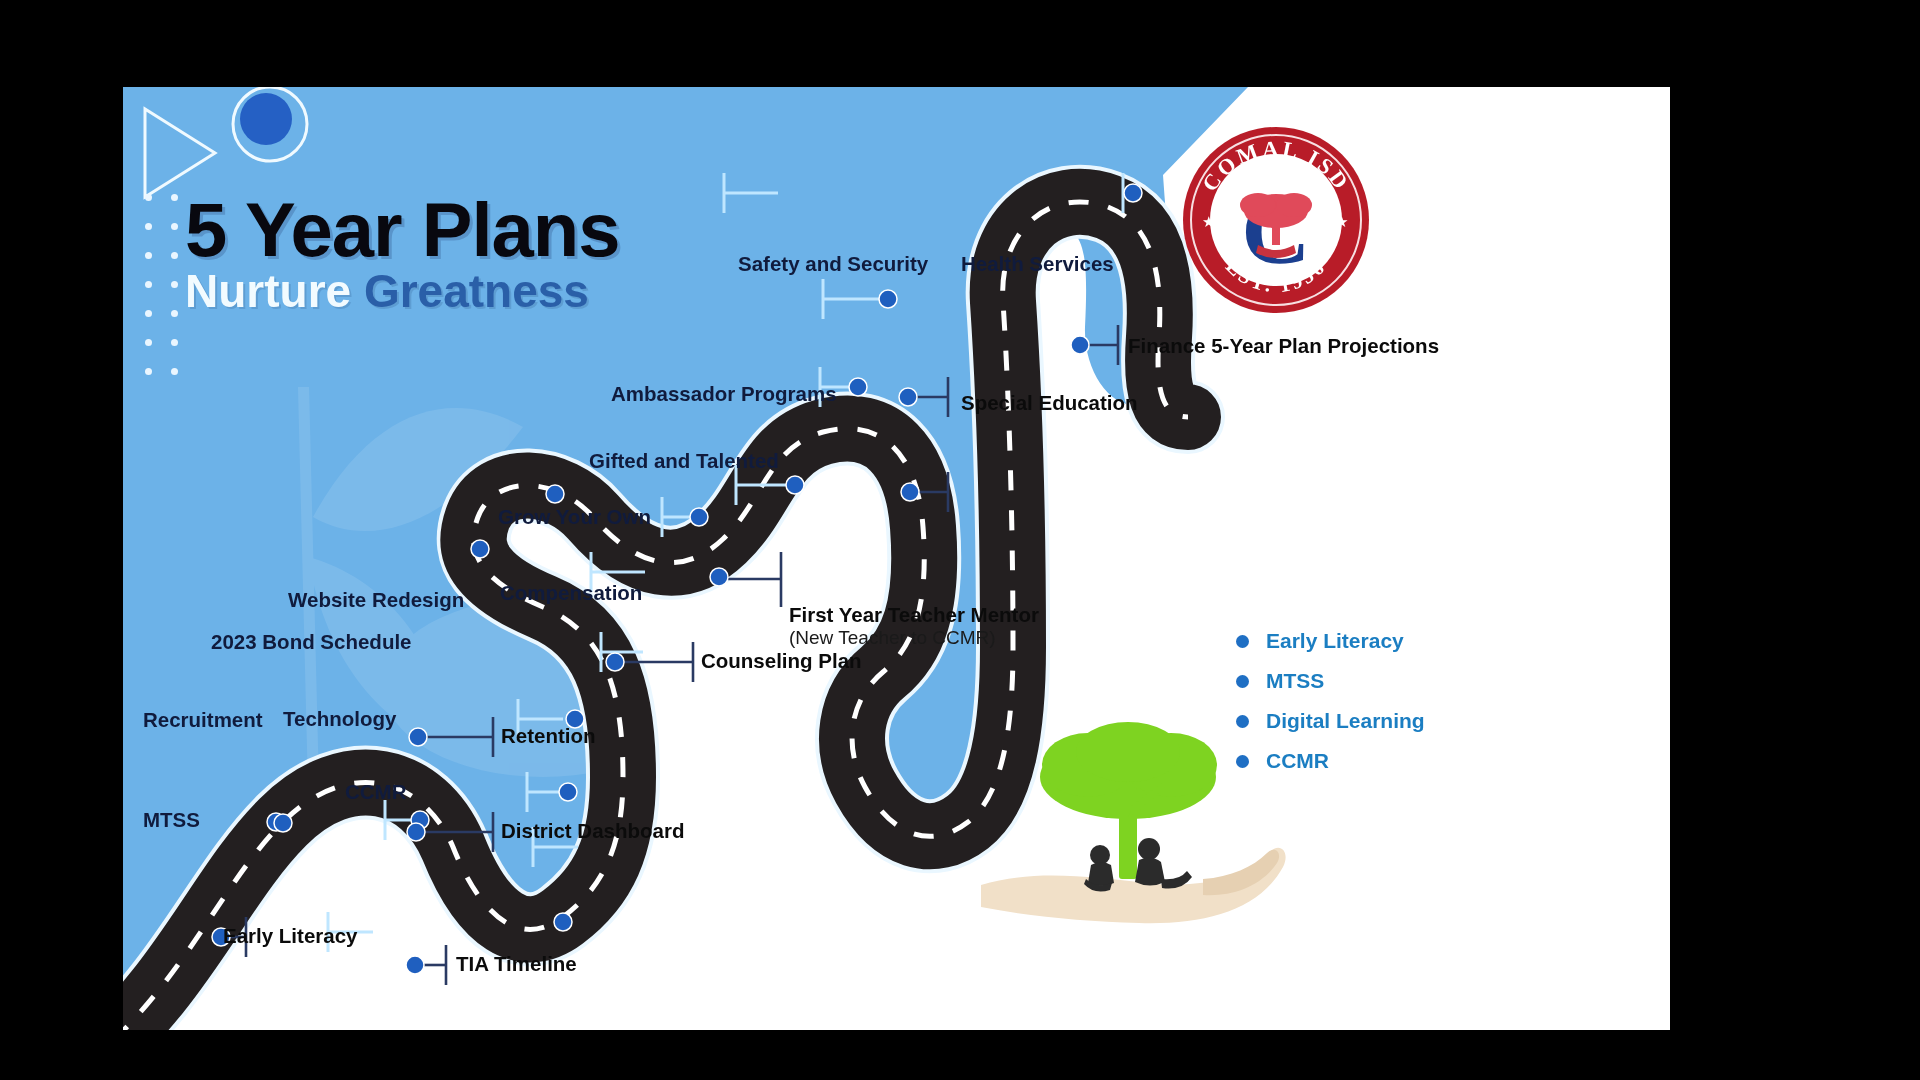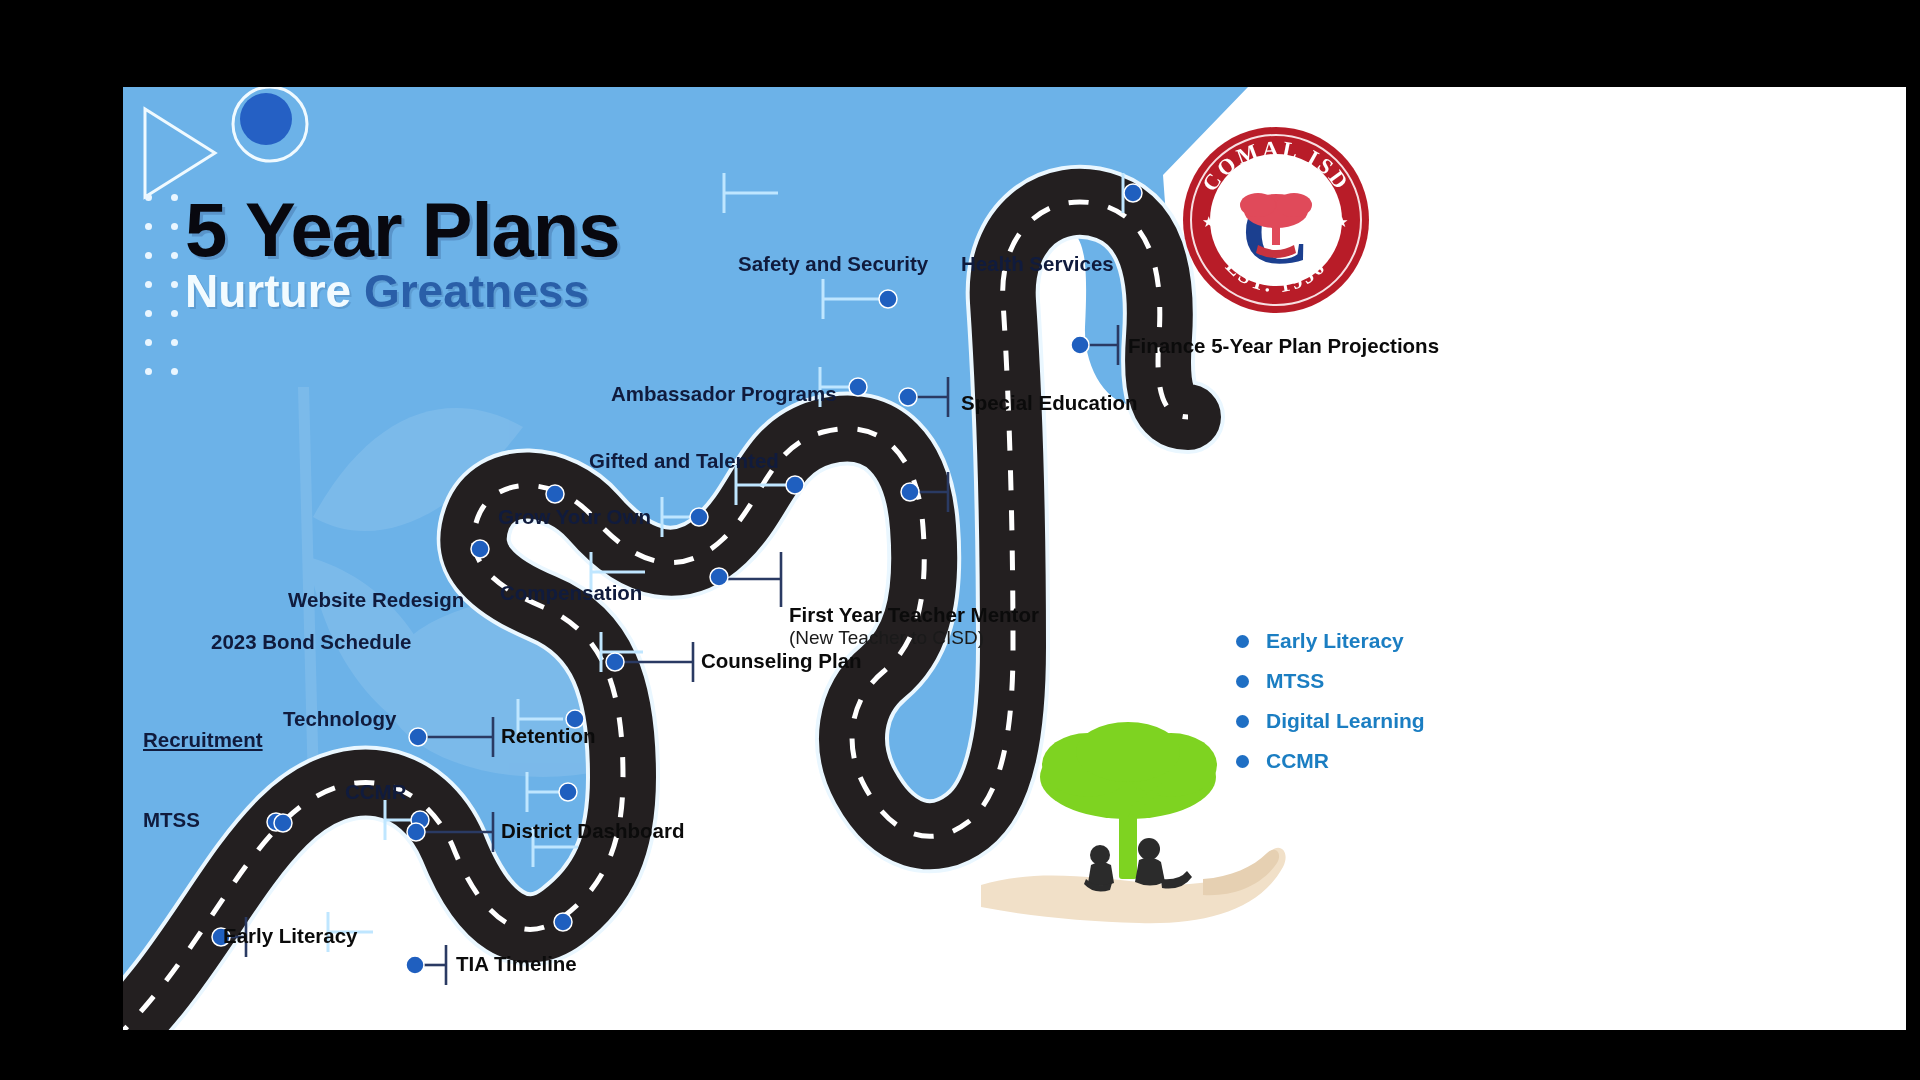--- a/index.html
+++ b/index.html
@@ -1,18 +1,18 @@
 <!DOCTYPE html>
 <html><head>
 <meta charset="utf-8">
 <style>
   html,body{margin:0;padding:0;background:#000;}
   body{width:1920px;height:1080px;overflow:hidden;font-family:"Liberation Sans",sans-serif;}
   #stage{position:relative;width:1920px;height:1080px;background:#000;}
-  #slide{position:absolute;left:123px;top:87px;width:1783px;height:943px;background:#ffffff;overflow:hidden;}
+  #slide{position:absolute;left:123px;top:87px;width:1547px;height:943px;background:#ffffff;overflow:hidden;}
   #slide svg.layer{position:absolute;left:0;top:0;width:1672px;height:943px;}
 
   
   .dots{position:absolute;left:22px;top:107px;width:46px;height:200px;}
   .dots i{position:absolute;width:7px;height:7px;border-radius:50%;background:#eaf6ff;}
 
   
   #title-block{position:absolute;left:62px;top:105px;}
   #main-title{font-size:76px;font-weight:bold;color:#08080f;letter-spacing:-1px;line-height:1;
               text-shadow:3px 3px 0 rgba(30,60,110,.25);white-space:nowrap;}
@@ -216,31 +216,31 @@
   <div id="title-block">
     <div id="main-title">5 Year Plans</div>
     <div id="subtitle"><span id="sub-a">Nurture </span><span id="sub-b">Greatness</span></div>
   </div>
 
   <div class="lab white r" style="left:-80px;top:838px;width:170px;">
     <span style="position:absolute;left:180px;top:0;">Early Literacy</span>
       </div>
   <div class="lab blue" style="left:20px;top:722px;">MTSS</div>
   <div class="lab white" style="left:333px;top:866px;">TIA Timeline</div>
-  <div class="lab blue" style="left:20px;top:642px;text-decoration:underline;">Recruitment</div>
+  <div class="lab blue" style="left:20px;top:622px;">Recruitment</div>
   <div class="lab blue" style="left:222px;top:694px;">CCMR</div>
   <div class="lab white" style="left:378px;top:638px;">Retention</div>
   <div class="lab blue" style="left:160px;top:621px;">Technology</div>
   <div class="lab white" style="left:378px;top:733px;">District Dashboard</div>
   <div class="lab blue" style="left:88px;top:544px;">2023 Bond Schedule</div>
   <div class="lab white" style="left:578px;top:563px;text-align:right;">Counseling Plan</div>
   <div class="lab blue" style="left:165px;top:494px;margin-top:8px;">Website Redesign</div>
   <div class="lab blue" style="left:377px;top:495px;">Compensation</div>
   <div class="lab white" style="left:666px;top:472px;margin-top:45px;">
-    <span>First Year Teacher Mentor</span><span class="sub">(New Teacher to CISD)</span></div>
+    <span>First Year Teacher Mentor</span><span class="sub">(New Teacher to CCMR)</span></div>
   <div class="lab blue" style="left:375px;top:419px;">Grow Your Own</div>
   <div class="lab blue" style="left:466px;top:363px;">Gifted and Talented</div>
   <div class="lab white" style="left:838px;top:305px;">Special Education</div>
   <div class="lab blue" style="left:488px;top:296px;">Ambassador Programs</div>
   <div class="lab blue" style="left:615px;top:166px;">Safety and Security</div>
   <div class="lab blue" style="left:838px;top:166px;">Health Services</div>
   <div class="lab white" style="left:1005px;top:248px;">Finance 5-Year Plan Projections</div>
 
   <svg class="layer" viewBox="0 0 1672 943">
     <g transform="translate(930,640)">

